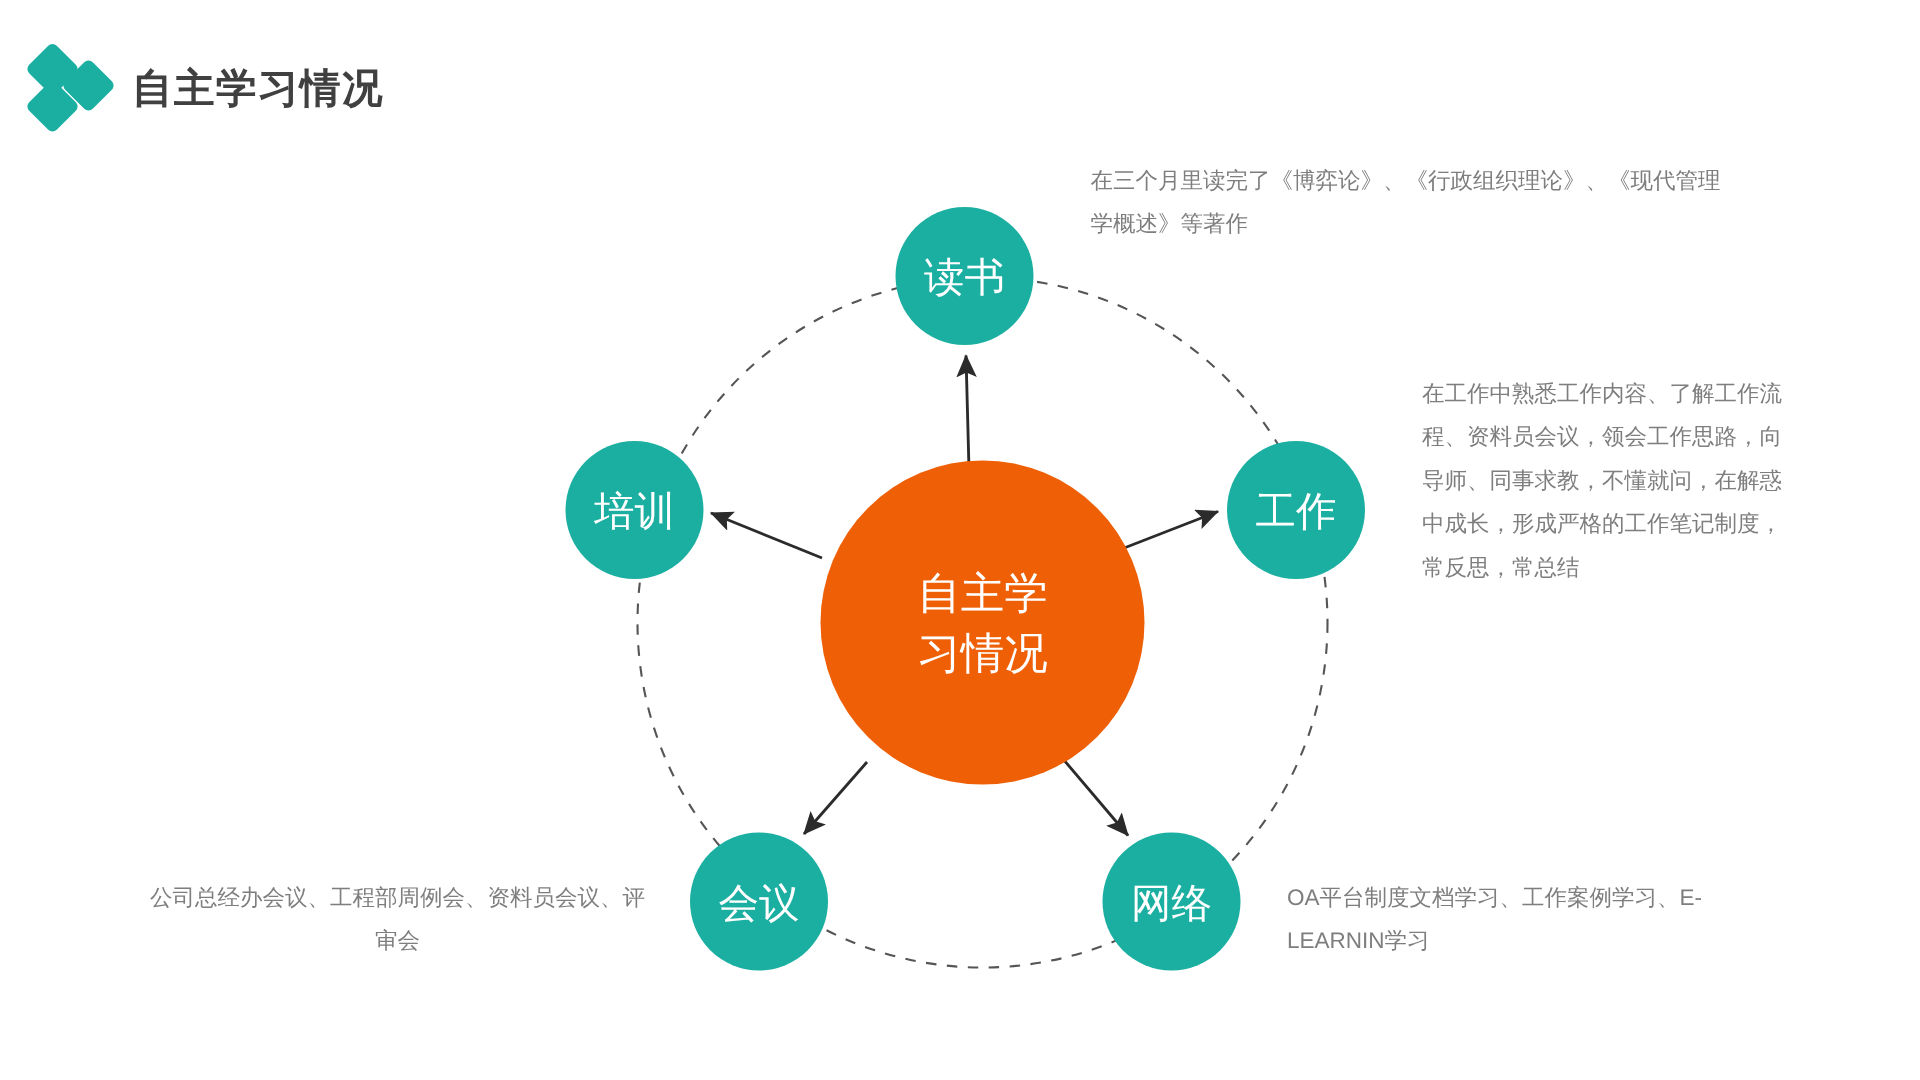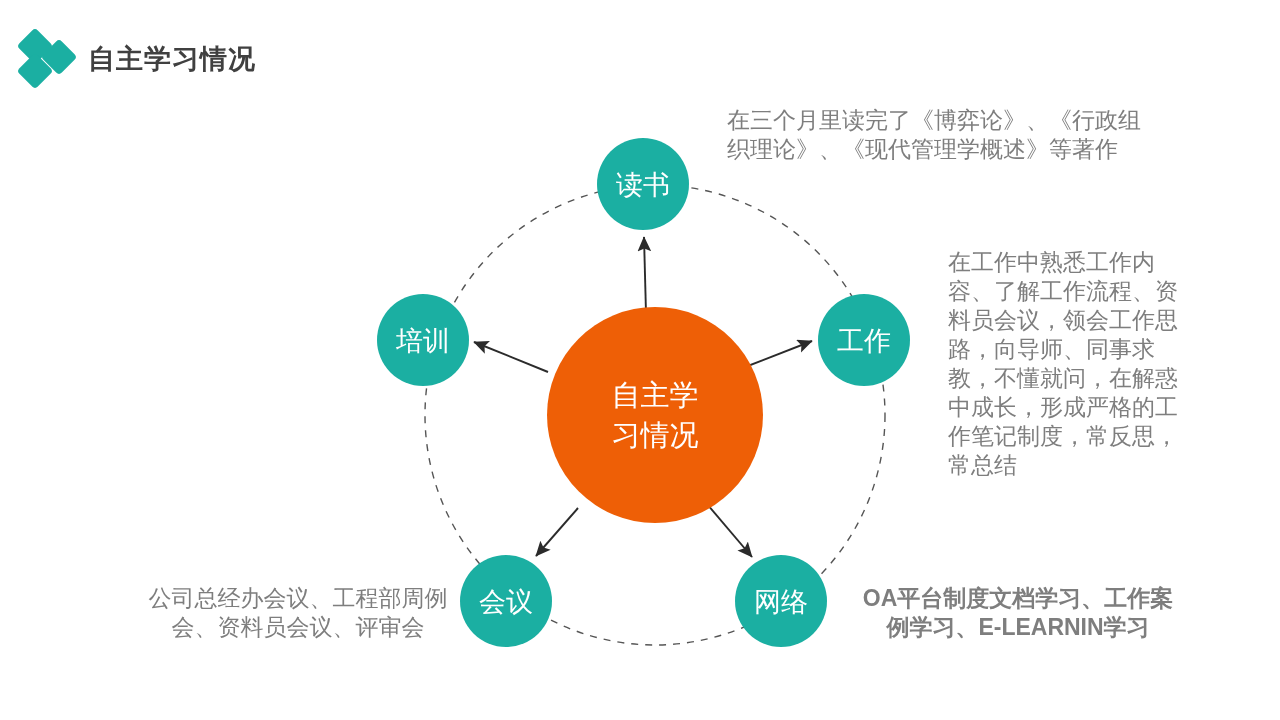--- a/index.html
+++ b/index.html
@@ -64,21 +64,21 @@
   .hub-label {
     font-family: "Liberation Sans", "DejaVu Sans", sans-serif;
     font-size: 29px;
     fill: #ffffff;
   }
 
   
   .callout {
     position: absolute;
     color: #7e7e7e;
-    font-size: 23px;
+    font-size: 15px;
     line-height: 29px;
     font-family: "Liberation Sans", "DejaVu Sans", sans-serif;
   }
   .callout-reading {
     left: 727px;
     top: 106px;
     width: 424px;
     text-align: left;
   }
   .callout-work {
@@ -91,28 +91,26 @@
     left: 100px;
     top: 292px;
     width: 240px;
     text-align: left;
   }
   .callout-meeting {
     left: 96px;
     top: 584px;
     width: 338px;
     text-align: center;
-    margin-left: 33px;
   }
   .callout-network {
     left: 858px;
     top: 584px;
     width: 320px;
-    text-align: center;
-    font-weight: bold;
+    text-align: left;
   }
 </style>
 </head>
 <body>
 
 <div class="header">
 
   <div class="logo-mark">
     <svg width="68" height="62" viewBox="0 0 68 62" xmlns="http://www.w3.org/2000/svg">
       <rect x="4" y="5" width="26" height="26" rx="4" transform="rotate(45 17 18)" fill="#1BAFA2"></rect>

